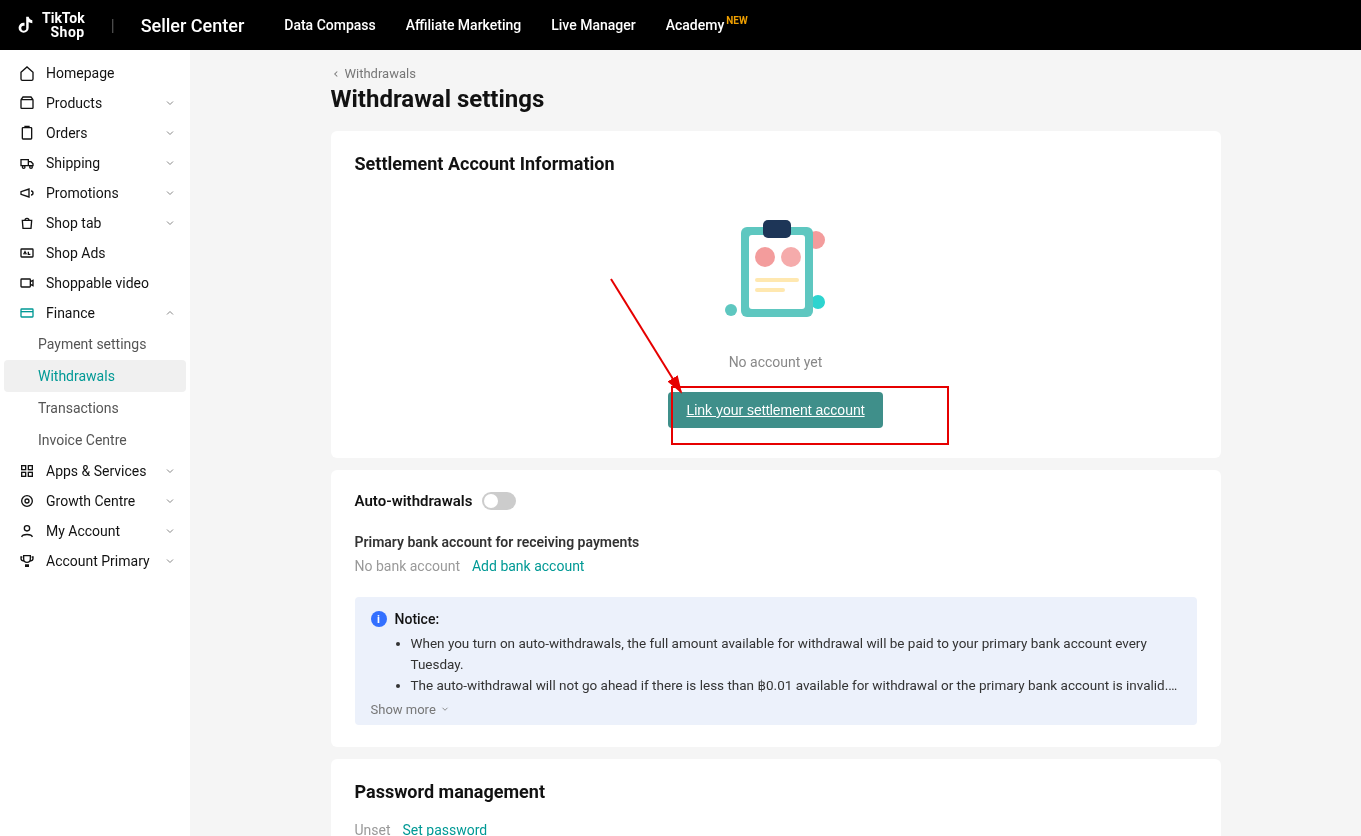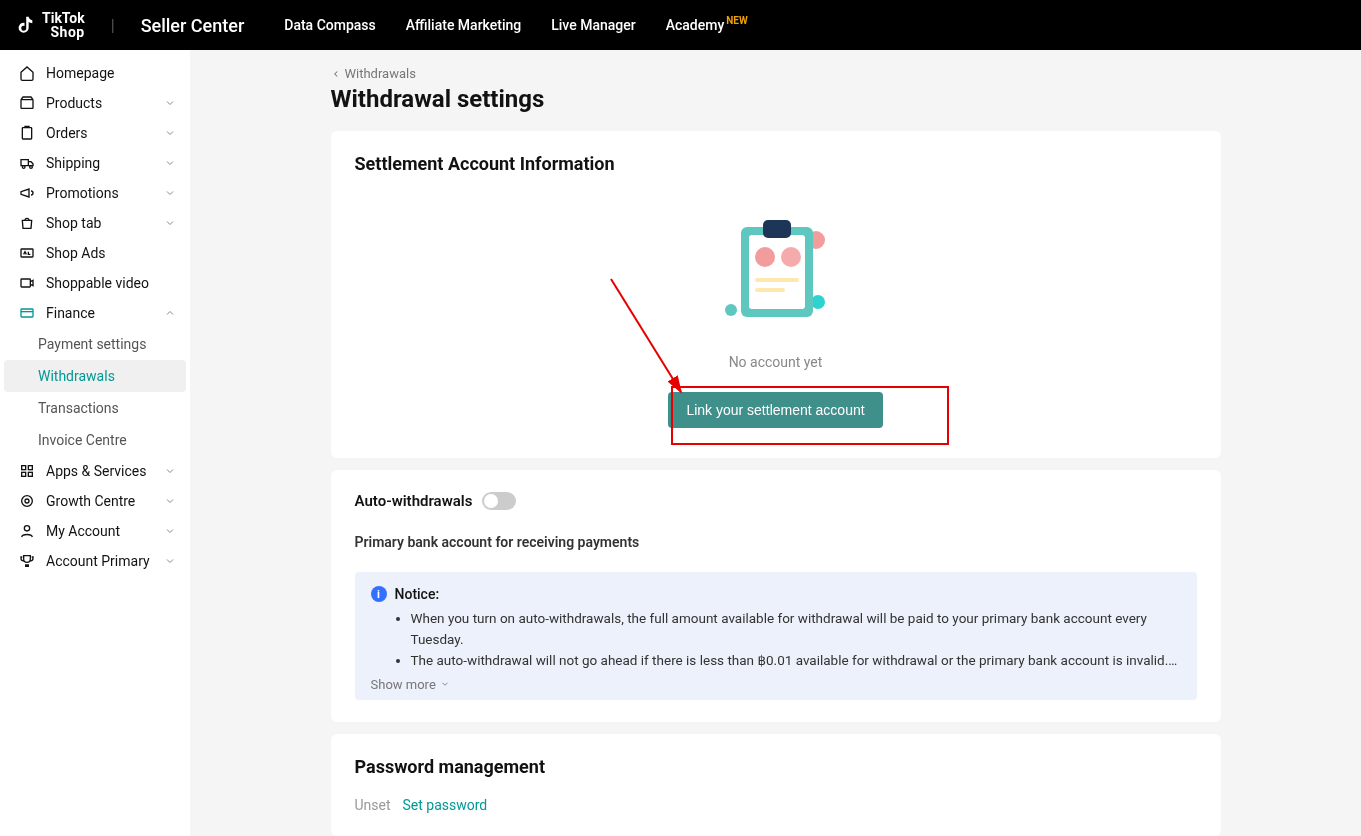--- a/index.html
+++ b/index.html
@@ -34,21 +34,21 @@
   .page-title { font-size: 24px; font-weight:700; margin-bottom: 18px; }
 
   .card { background:#fff; border-radius:6px; padding: 22px 24px; margin-bottom: 12px; }
 
   .section-title { font-size:18px; font-weight:700; margin-bottom: 18px; }
 
   .empty-wrap { text-align:center; padding: 10px 0 0 0; }
   .empty-ill { display:inline-block; position:relative; width:130px; height:130px; }
   .empty-caption { color:#888; font-size:14px; margin-top:18px; }
   .cta-row { margin-top:22px; display:flex; justify-content:center; }
-  .cta-btn { background:#3f8f8a; color:#fff; border:none; border-radius:4px; padding:10px 18px; font-size:14px; cursor:pointer; }
+  .cta-btn { background:#3f8f8a; color:#fff; border:none; border-radius:4px; padding:10px 18px; font-size:14px; cursor:pointer;text-decoration:underline; }
 
   .highlight-box { border:2px solid #e60000; position:absolute; pointer-events:none; }
   .arrow-svg { position:absolute; pointer-events:none; }
 
   .row { display:flex; align-items:center; gap:10px; }
   .label { font-size:15px; font-weight:600; }
   .toggle { width:34px; height:18px; background:#ccc; border-radius:10px; position:relative; cursor:pointer; }
   .toggle::after { content:""; width:14px; height:14px; background:#fff; border-radius:50%; position:absolute; top:2px; left:2px; }
 
   .sublabel { font-size:14px; font-weight:600; margin-top:24px; margin-bottom:6px; color:#333; }
@@ -314,20 +314,24 @@
           <line x1="5" y1="5" x2="75" y2="118" stroke="#e60000" stroke-width="2" marker-end="url(#ah)"></line>
         </svg>
       </div>
 
       <div class="card">
         <div class="row">
           <span class="label">Auto-withdrawals</span>
           <span class="toggle"></span>
         </div>
         <div class="sublabel">Primary bank account for receiving payments</div>
+        <div>
+          <span class="muted">No bank account</span>
+          <span class="link">Add bank account</span>
+        </div>
         <div class="notice">
           <div class="notice-head">
             <span class="notice-icon">i</span>
             <span>Notice:</span>
           </div>
           <ul>
             <li>When you turn on auto-withdrawals, the full amount available for withdrawal will be paid to your primary bank account every Tuesday.</li>
             <li>The auto-withdrawal will not go ahead if there is less than ฿0.01 available for withdrawal or the primary bank account is invalid.…</li>
           </ul>
           <div class="showmore">

